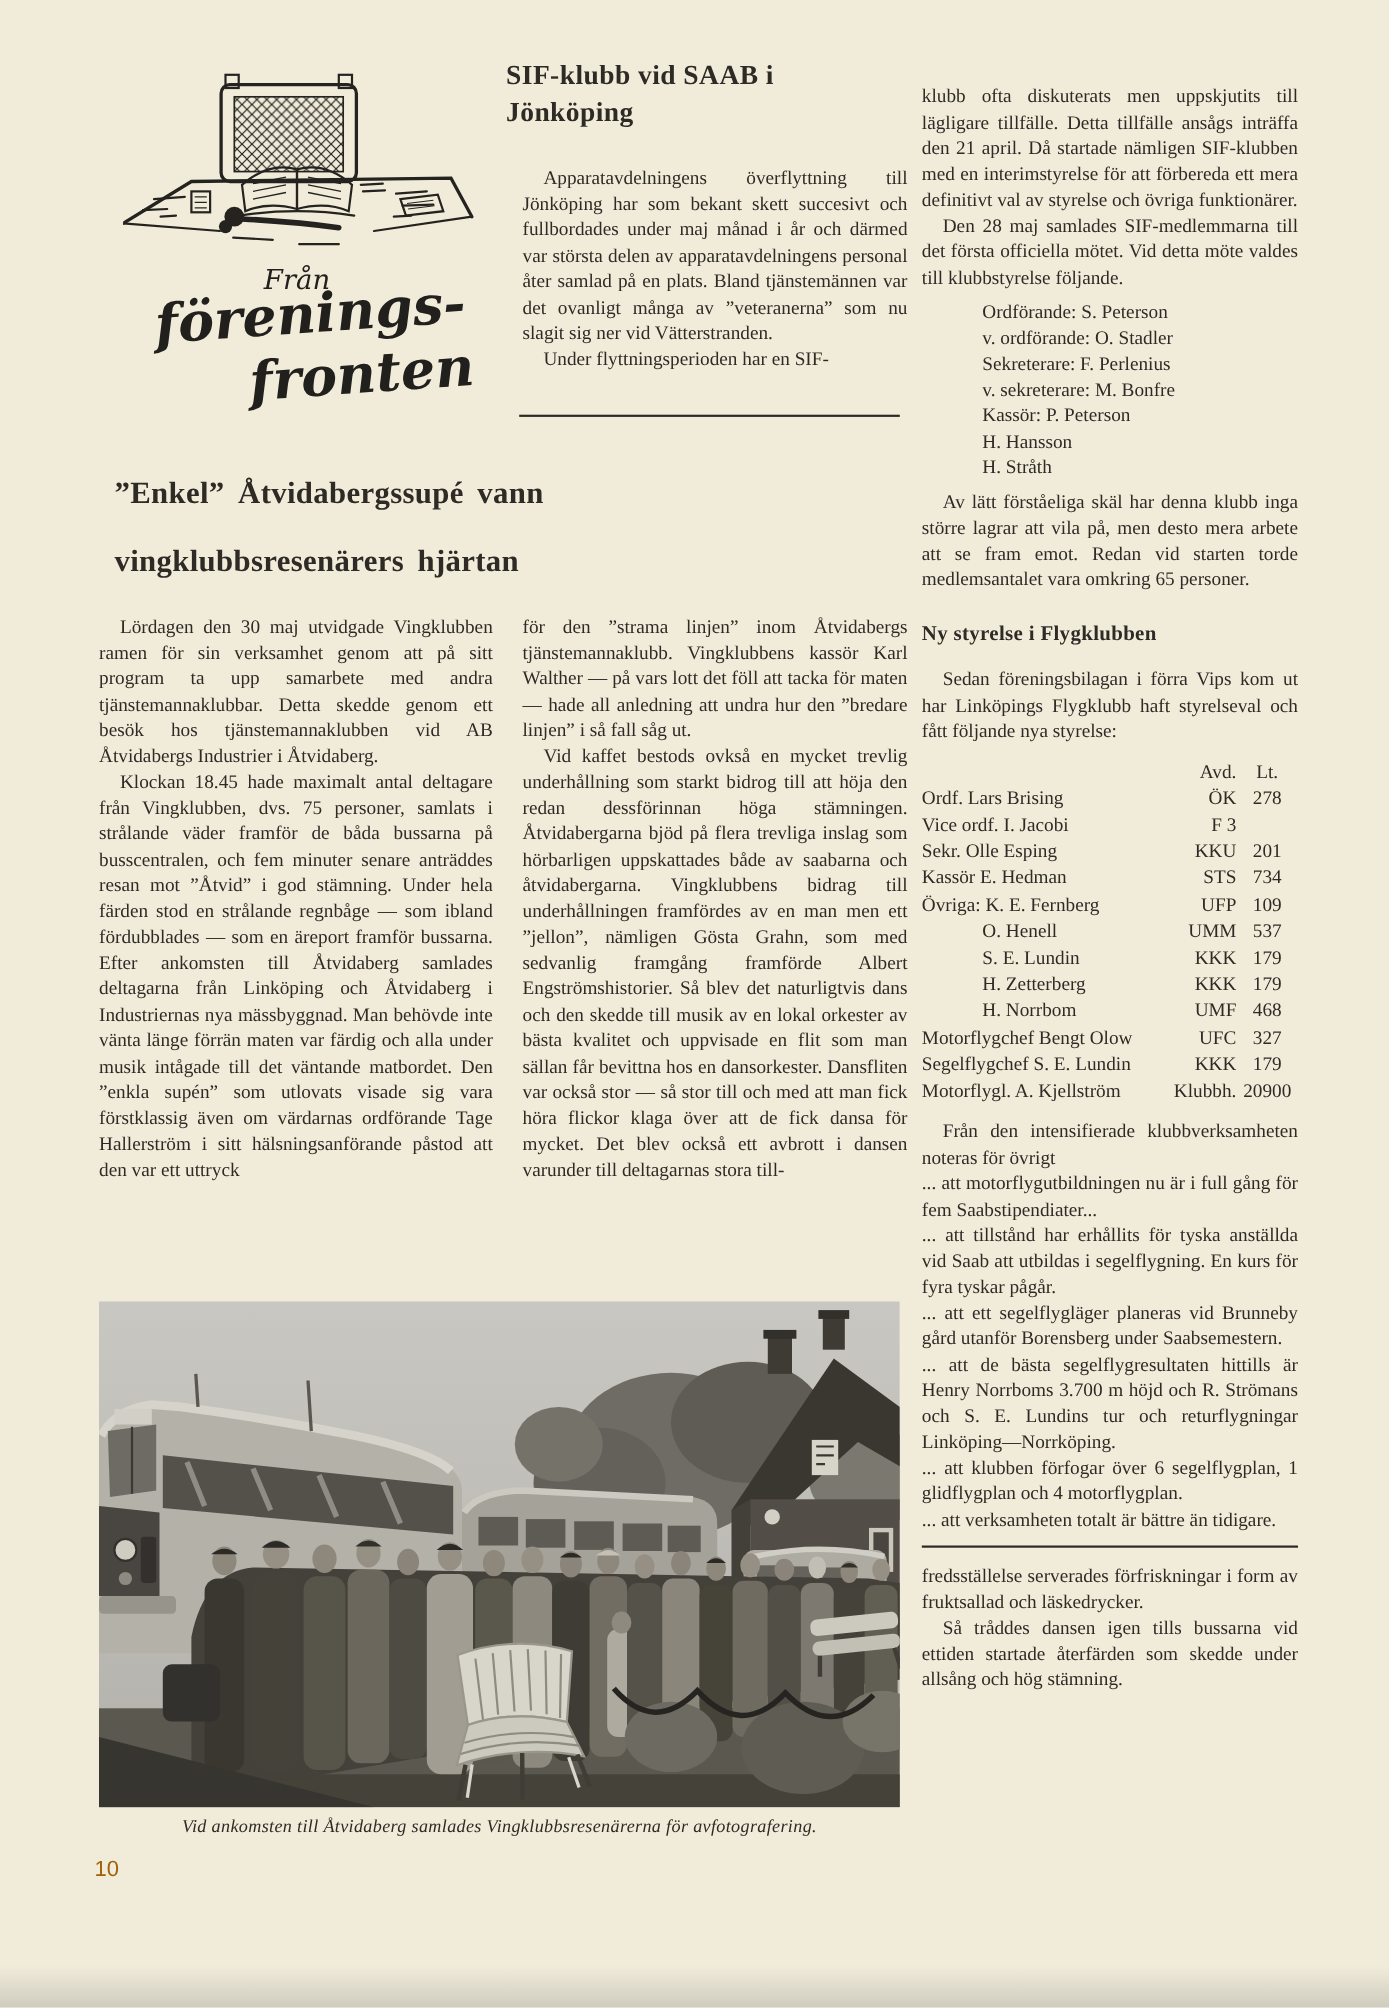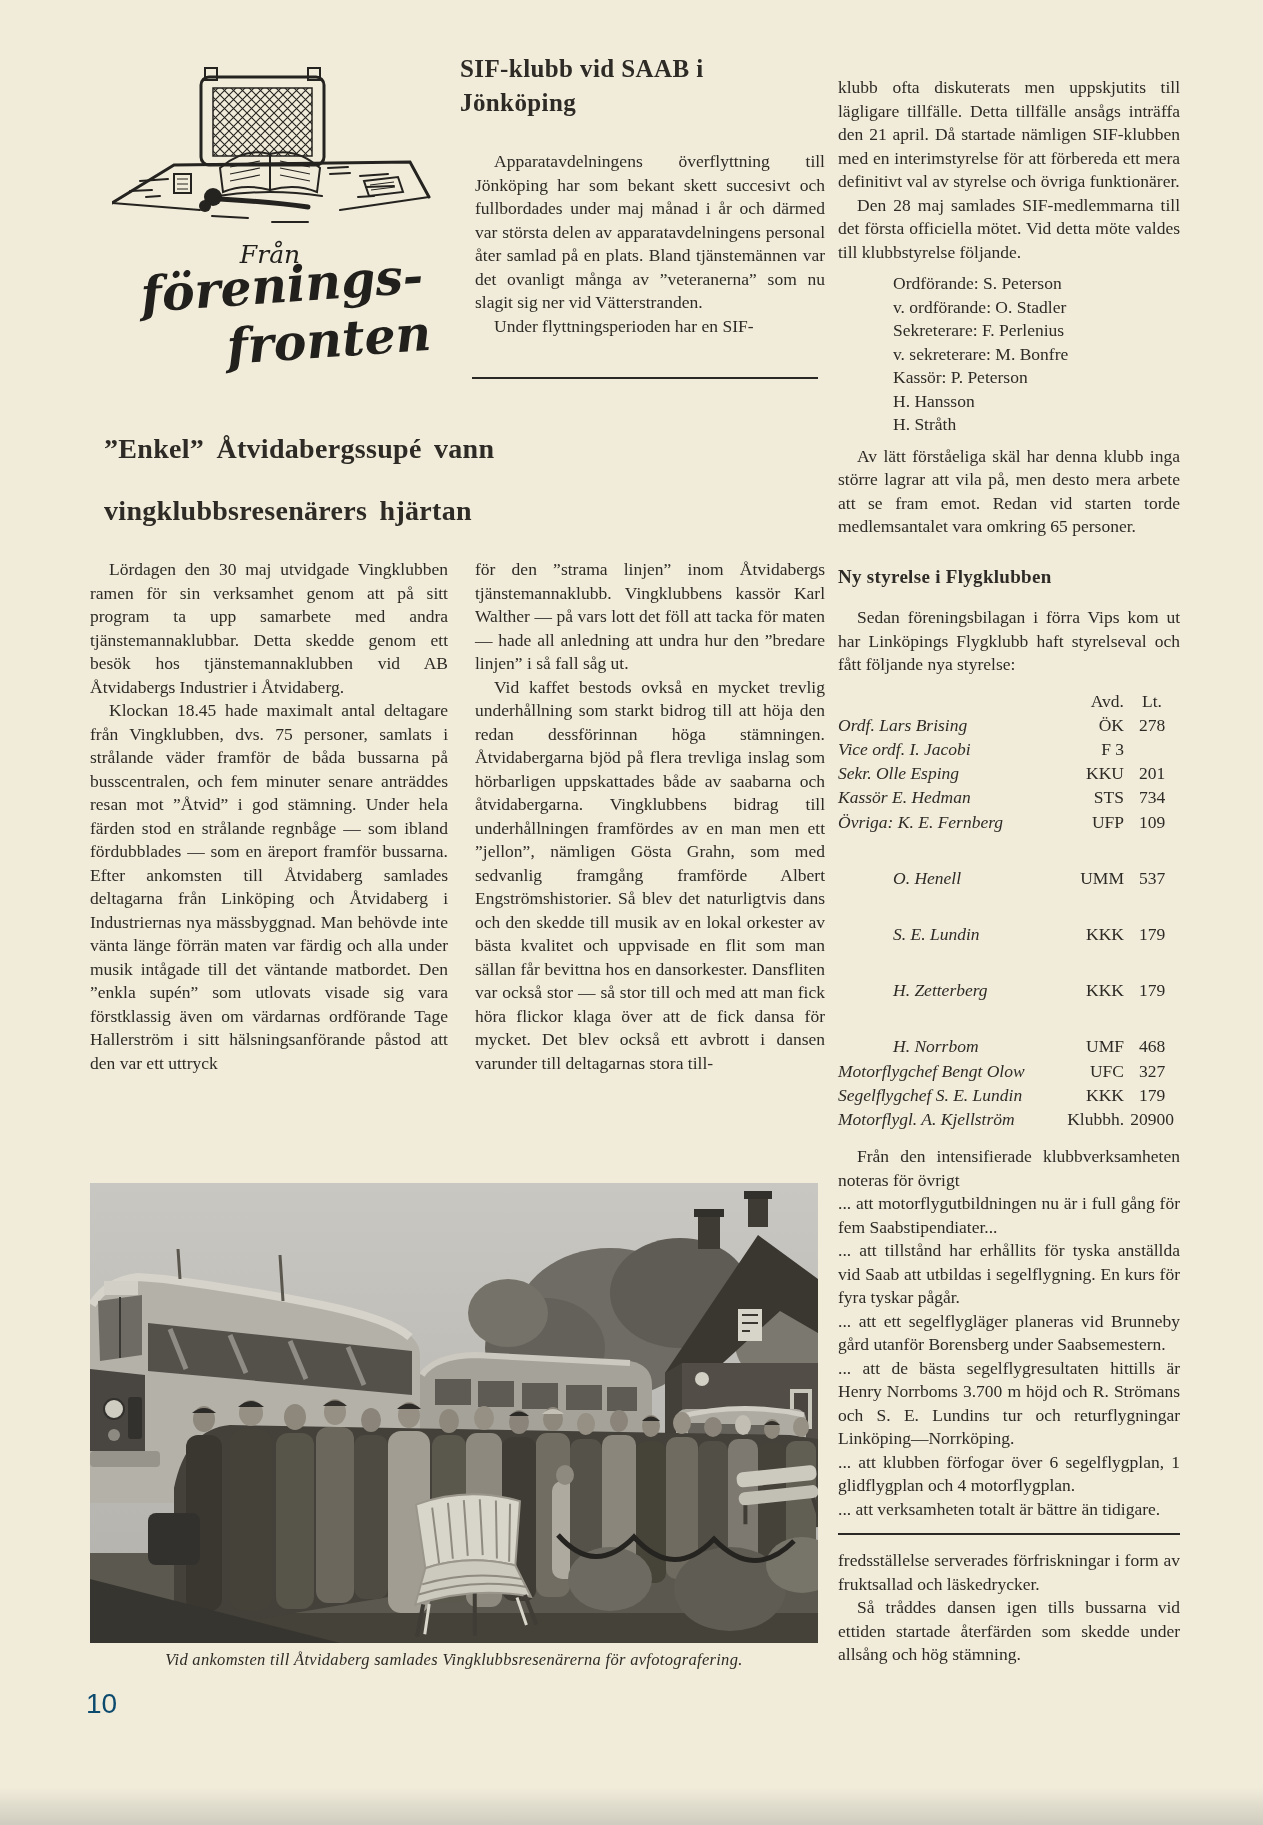--- a/index.html
+++ b/index.html
@@ -15,38 +15,38 @@
   #sif-head{position:absolute;left:460px;top:52px;margin:0;font-size:25px;line-height:34px;
             font-weight:bold;letter-spacing:.4px;}
   #sif-body{position:absolute;left:475px;top:150px;width:350px;}
   #rule-mid{position:absolute;left:472px;top:377px;width:346px;height:2px;background:#2b2925;}
 
   #col-right{position:absolute;left:838px;top:76px;width:342px;}
   .board{margin:8px 0 0 55px;line-height:23.5px;font-size:17.5px;}
   .fk-title{font-size:19px;font-weight:bold;margin:26px 0 18px;letter-spacing:.3px;}
   .fk-table{margin-top:12px;font-size:17.5px;}
   .fk-row{display:flex;align-items:baseline;line-height:24.2px;}
-  .fk-name{flex:1;white-space:nowrap;font-style:italic;}
-  .fk-name.ind{padding-left:55px;margin-top:32px;}
+  .fk-name{flex:1;white-space:nowrap;}
+  .fk-name.ind{padding-left:55px;}
   .fk-avd{width:76px;text-align:right;}
   .fk-lt{width:56px;text-align:center;}
   .notes-intro{margin-top:14px;}
   .note{text-align:justify;}
   .rule2{border:0;border-top:2px solid #2b2925;margin:12px 0 14px;}
 
   #main-head{position:absolute;left:88px;top:402px;margin:16px;font-size:28px;line-height:62px;
              font-weight:bold;word-spacing:5px;letter-spacing:.3px;white-space:nowrap;}
   #col-left{position:absolute;left:90px;top:558px;width:358px;}
   #col-mid{position:absolute;left:475px;top:558px;width:350px;}
 
   #photo{position:absolute;left:90px;top:1183px;width:728px;height:460px;}
   #caption{position:absolute;left:90px;top:1650px;width:728px;text-align:center;
            font-style:italic;font-size:16.5px;letter-spacing:.3px;}
   #page-num{position:absolute;left:86px;top:1688px;font-family:"Liberation Sans",sans-serif;
-            font-size:28px;color:#0c4a6e;}
+            font-size:20px;color:#a16207;}
   #bottom-band{position:absolute;left:0;bottom:0;width:100%;height:38px;
                background:linear-gradient(#f1ecda,#cfccbf);}
   .ink{stroke:#25231f;fill:none;stroke-width:3;stroke-linecap:round;}
   .ink2{stroke:#25231f;fill:none;stroke-width:2;stroke-linecap:round;}
 </style>
 </head>
 <body>
 
 <div class="page">
 

